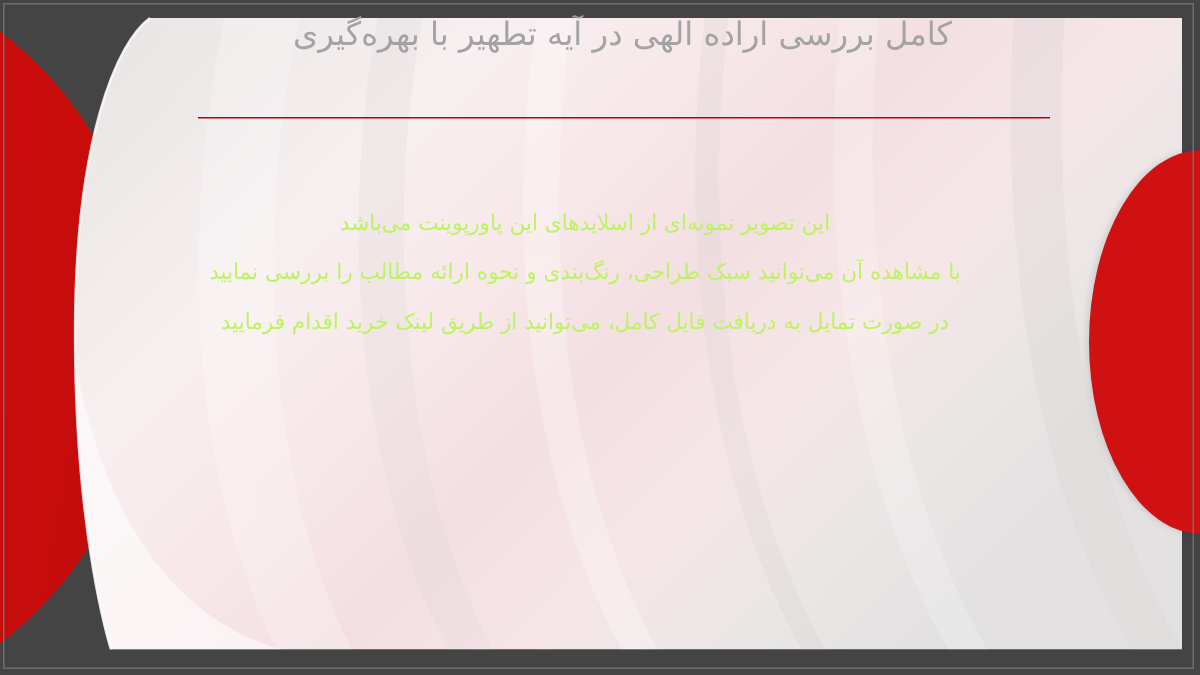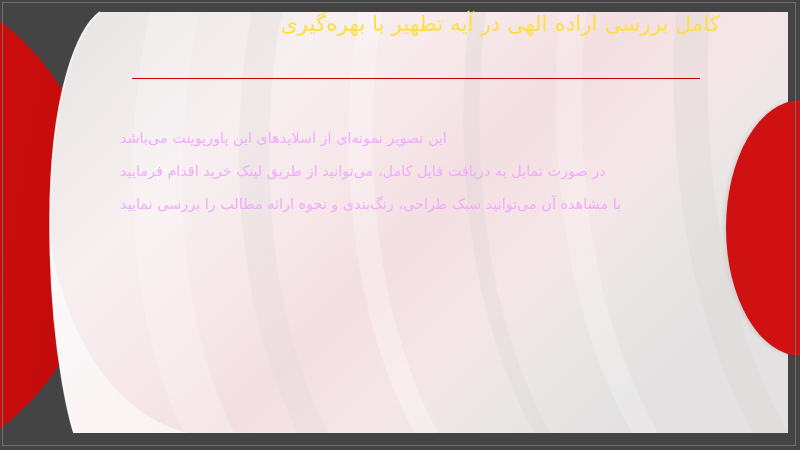--- a/index.html
+++ b/index.html
@@ -50,41 +50,42 @@
     background:#cf1111;
     z-index:5;
     box-shadow:-2px 0 4px rgba(0,0,0,.10);
   }
 
   
   #title-block{
     position:absolute;
     left:110px;top:8px;width:610px;
     z-index:6;
-    color:#fde047;
+    text-align:center;
+    color:#a3a3a3;
     font-size:21.5px;
     line-height:31px;
     direction:rtl;
     white-space:nowrap;
   }
   #title-line-1,#title-line-2{display:block;}
   #title-underline{
     position:absolute;
     left:132px;top:78px;width:568px;height:0;
     border-top:1.6px solid #c00000;
     z-index:6;
   }
 
   #body-block{
     position:absolute;
-    left:120px;top:122px;width:540px;
+    left:120px;top:133px;width:540px;
     z-index:6;
-    text-align:left;
+    text-align:center;
     direction:rtl;
-    color:#f0abfc;
+    color:#bef264;
     font-size:14.4px;
     line-height:33px;
     white-space:nowrap;
   }
   #body-block span{display:block;}
 
   
 </style>
 </head>
 <body>
@@ -130,18 +131,18 @@
 
   <div id="right-red-ellipse"></div>
 
   <div id="title-block">
     <span id="title-line-1">کامل بررسی اراده الهی در آیه تطهیر با بهره‌گیری</span>
   </div>
   <div id="title-underline"></div>
 
   <div id="body-block">
     <span>این تصویر نمونه‌ای از اسلایدهای این پاورپوینت می‌باشد</span>
+    <span>با مشاهده آن می‌توانید سبک طراحی، رنگ‌بندی و نحوه ارائه مطالب را بررسی نمایید</span>
     <span>در صورت تمایل به دریافت فایل کامل، می‌توانید از طریق لینک خرید اقدام فرمایید</span>
-    <span>با مشاهده آن می‌توانید سبک طراحی، رنگ‌بندی و نحوه ارائه مطالب را بررسی نمایید</span>
   </div>
 
   <div id="frame-outline"></div>
 </div>
 
 </body></html>

